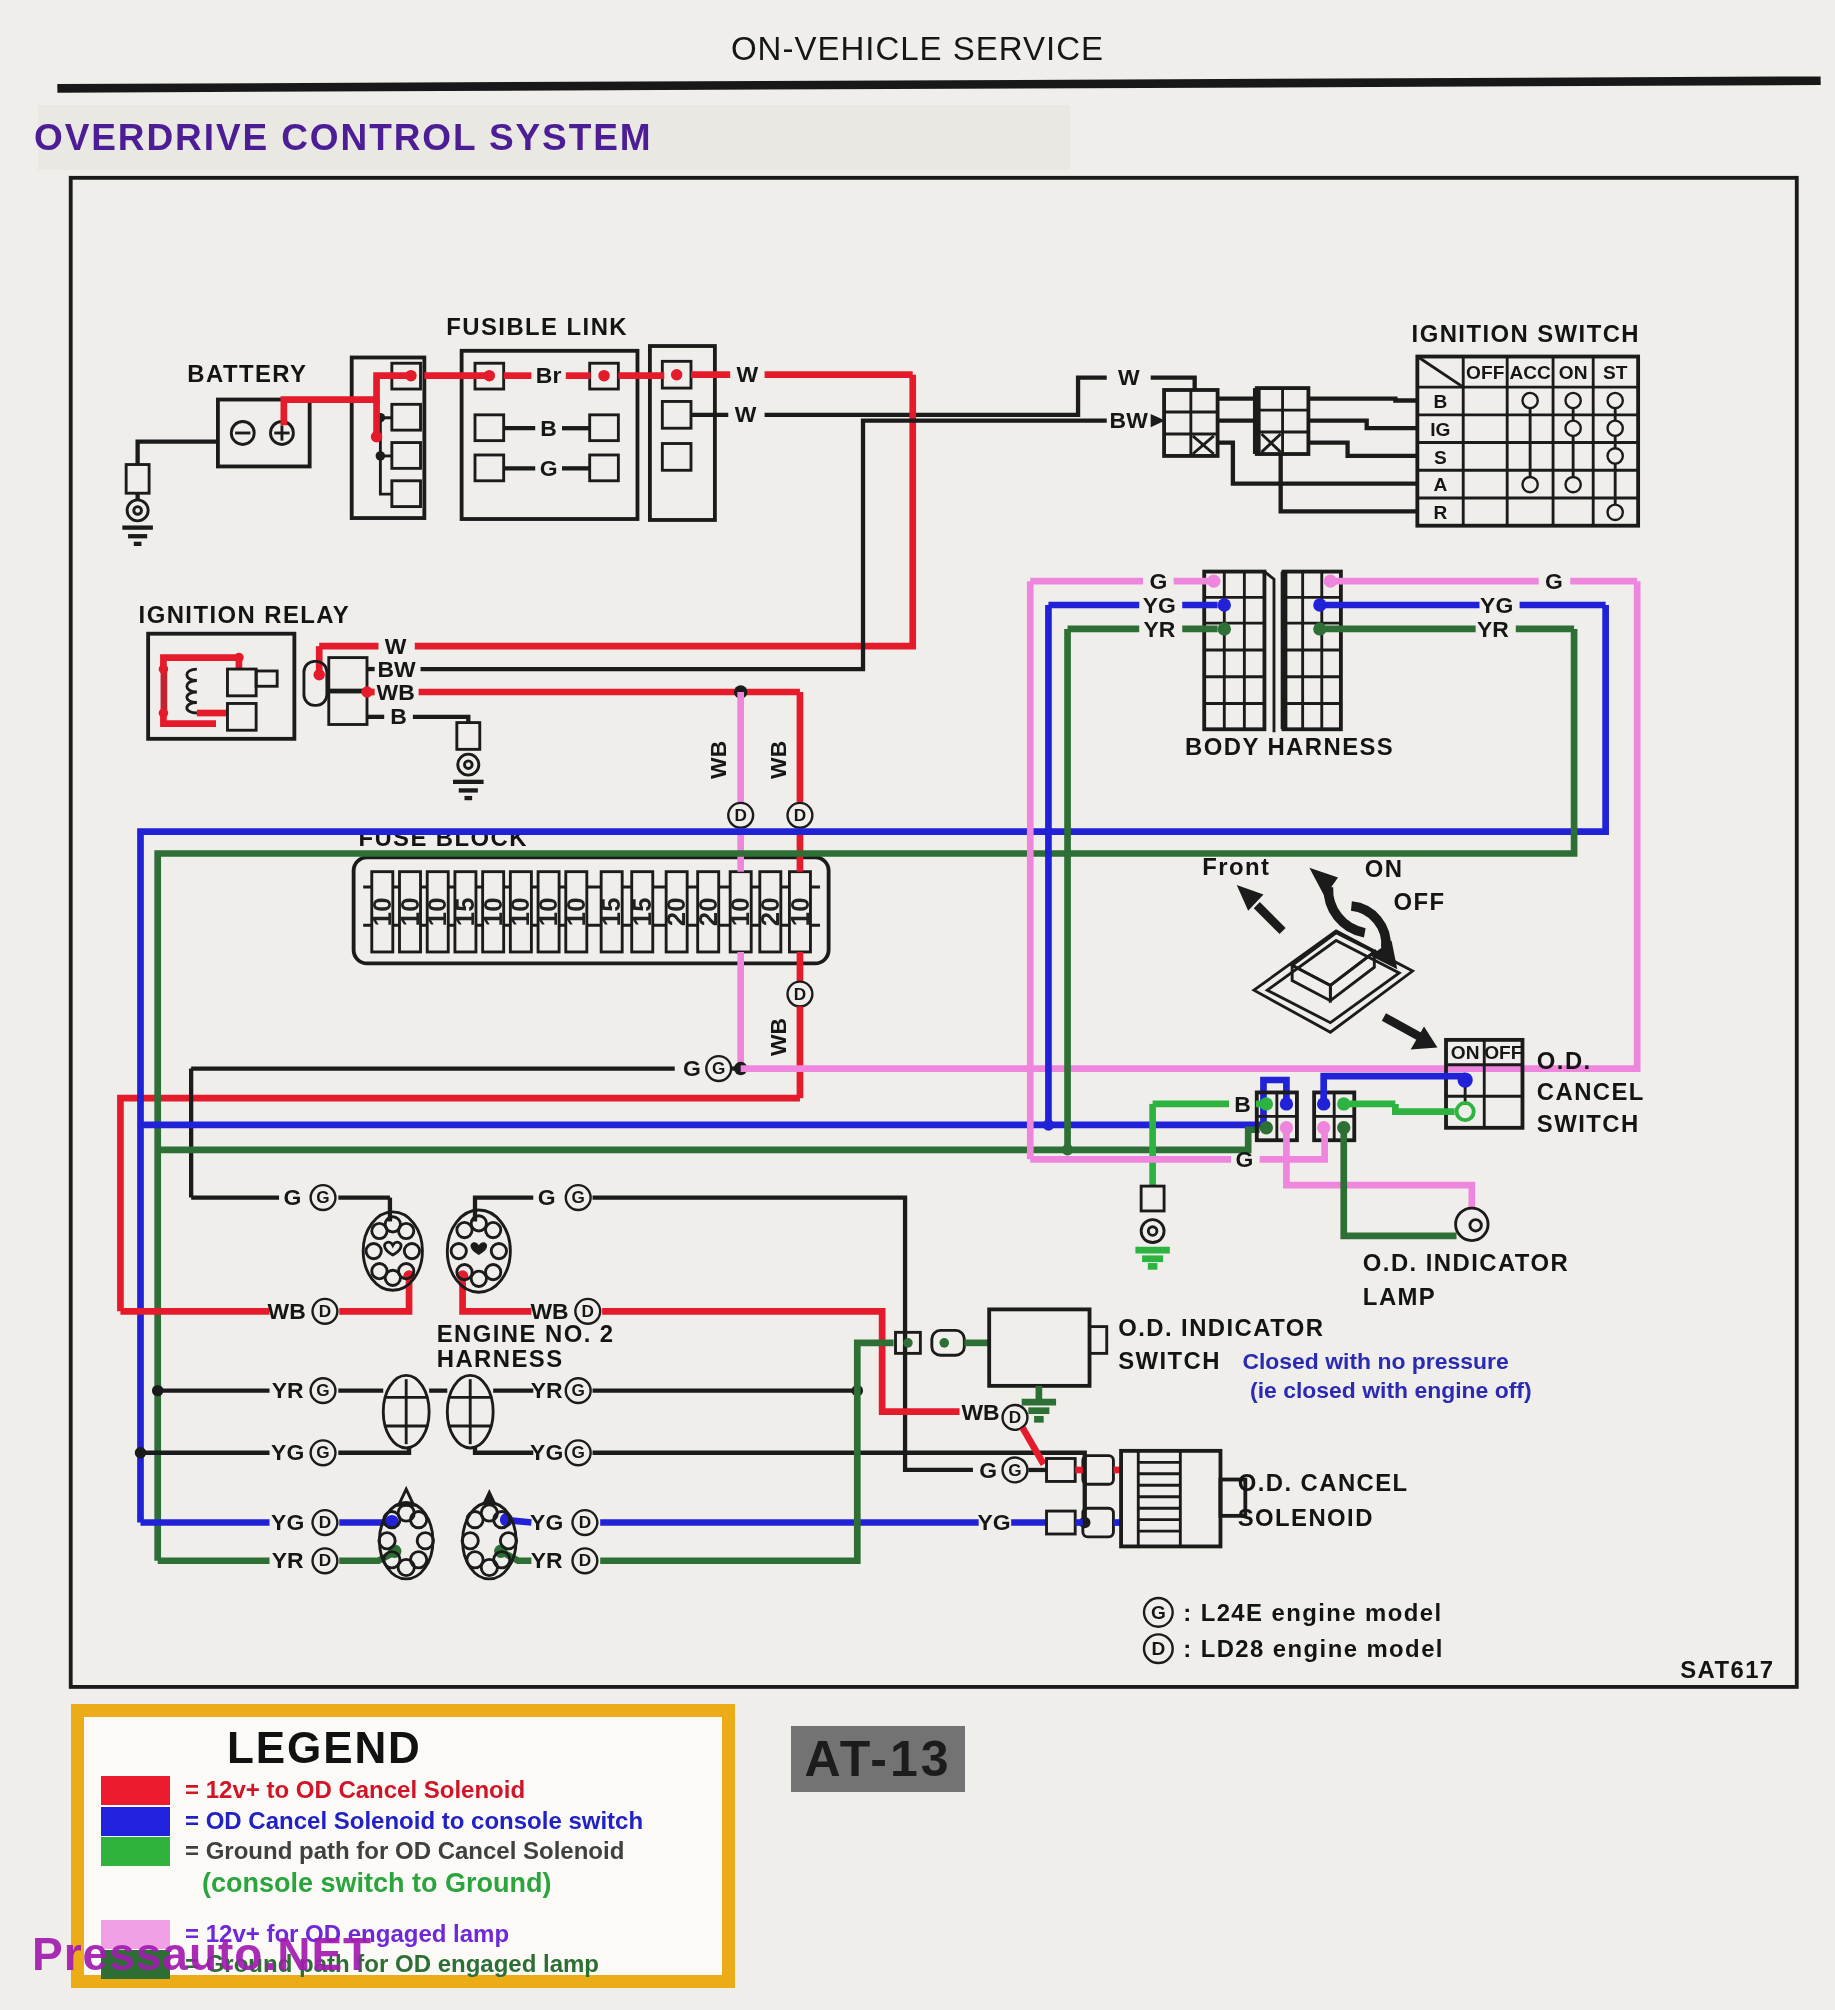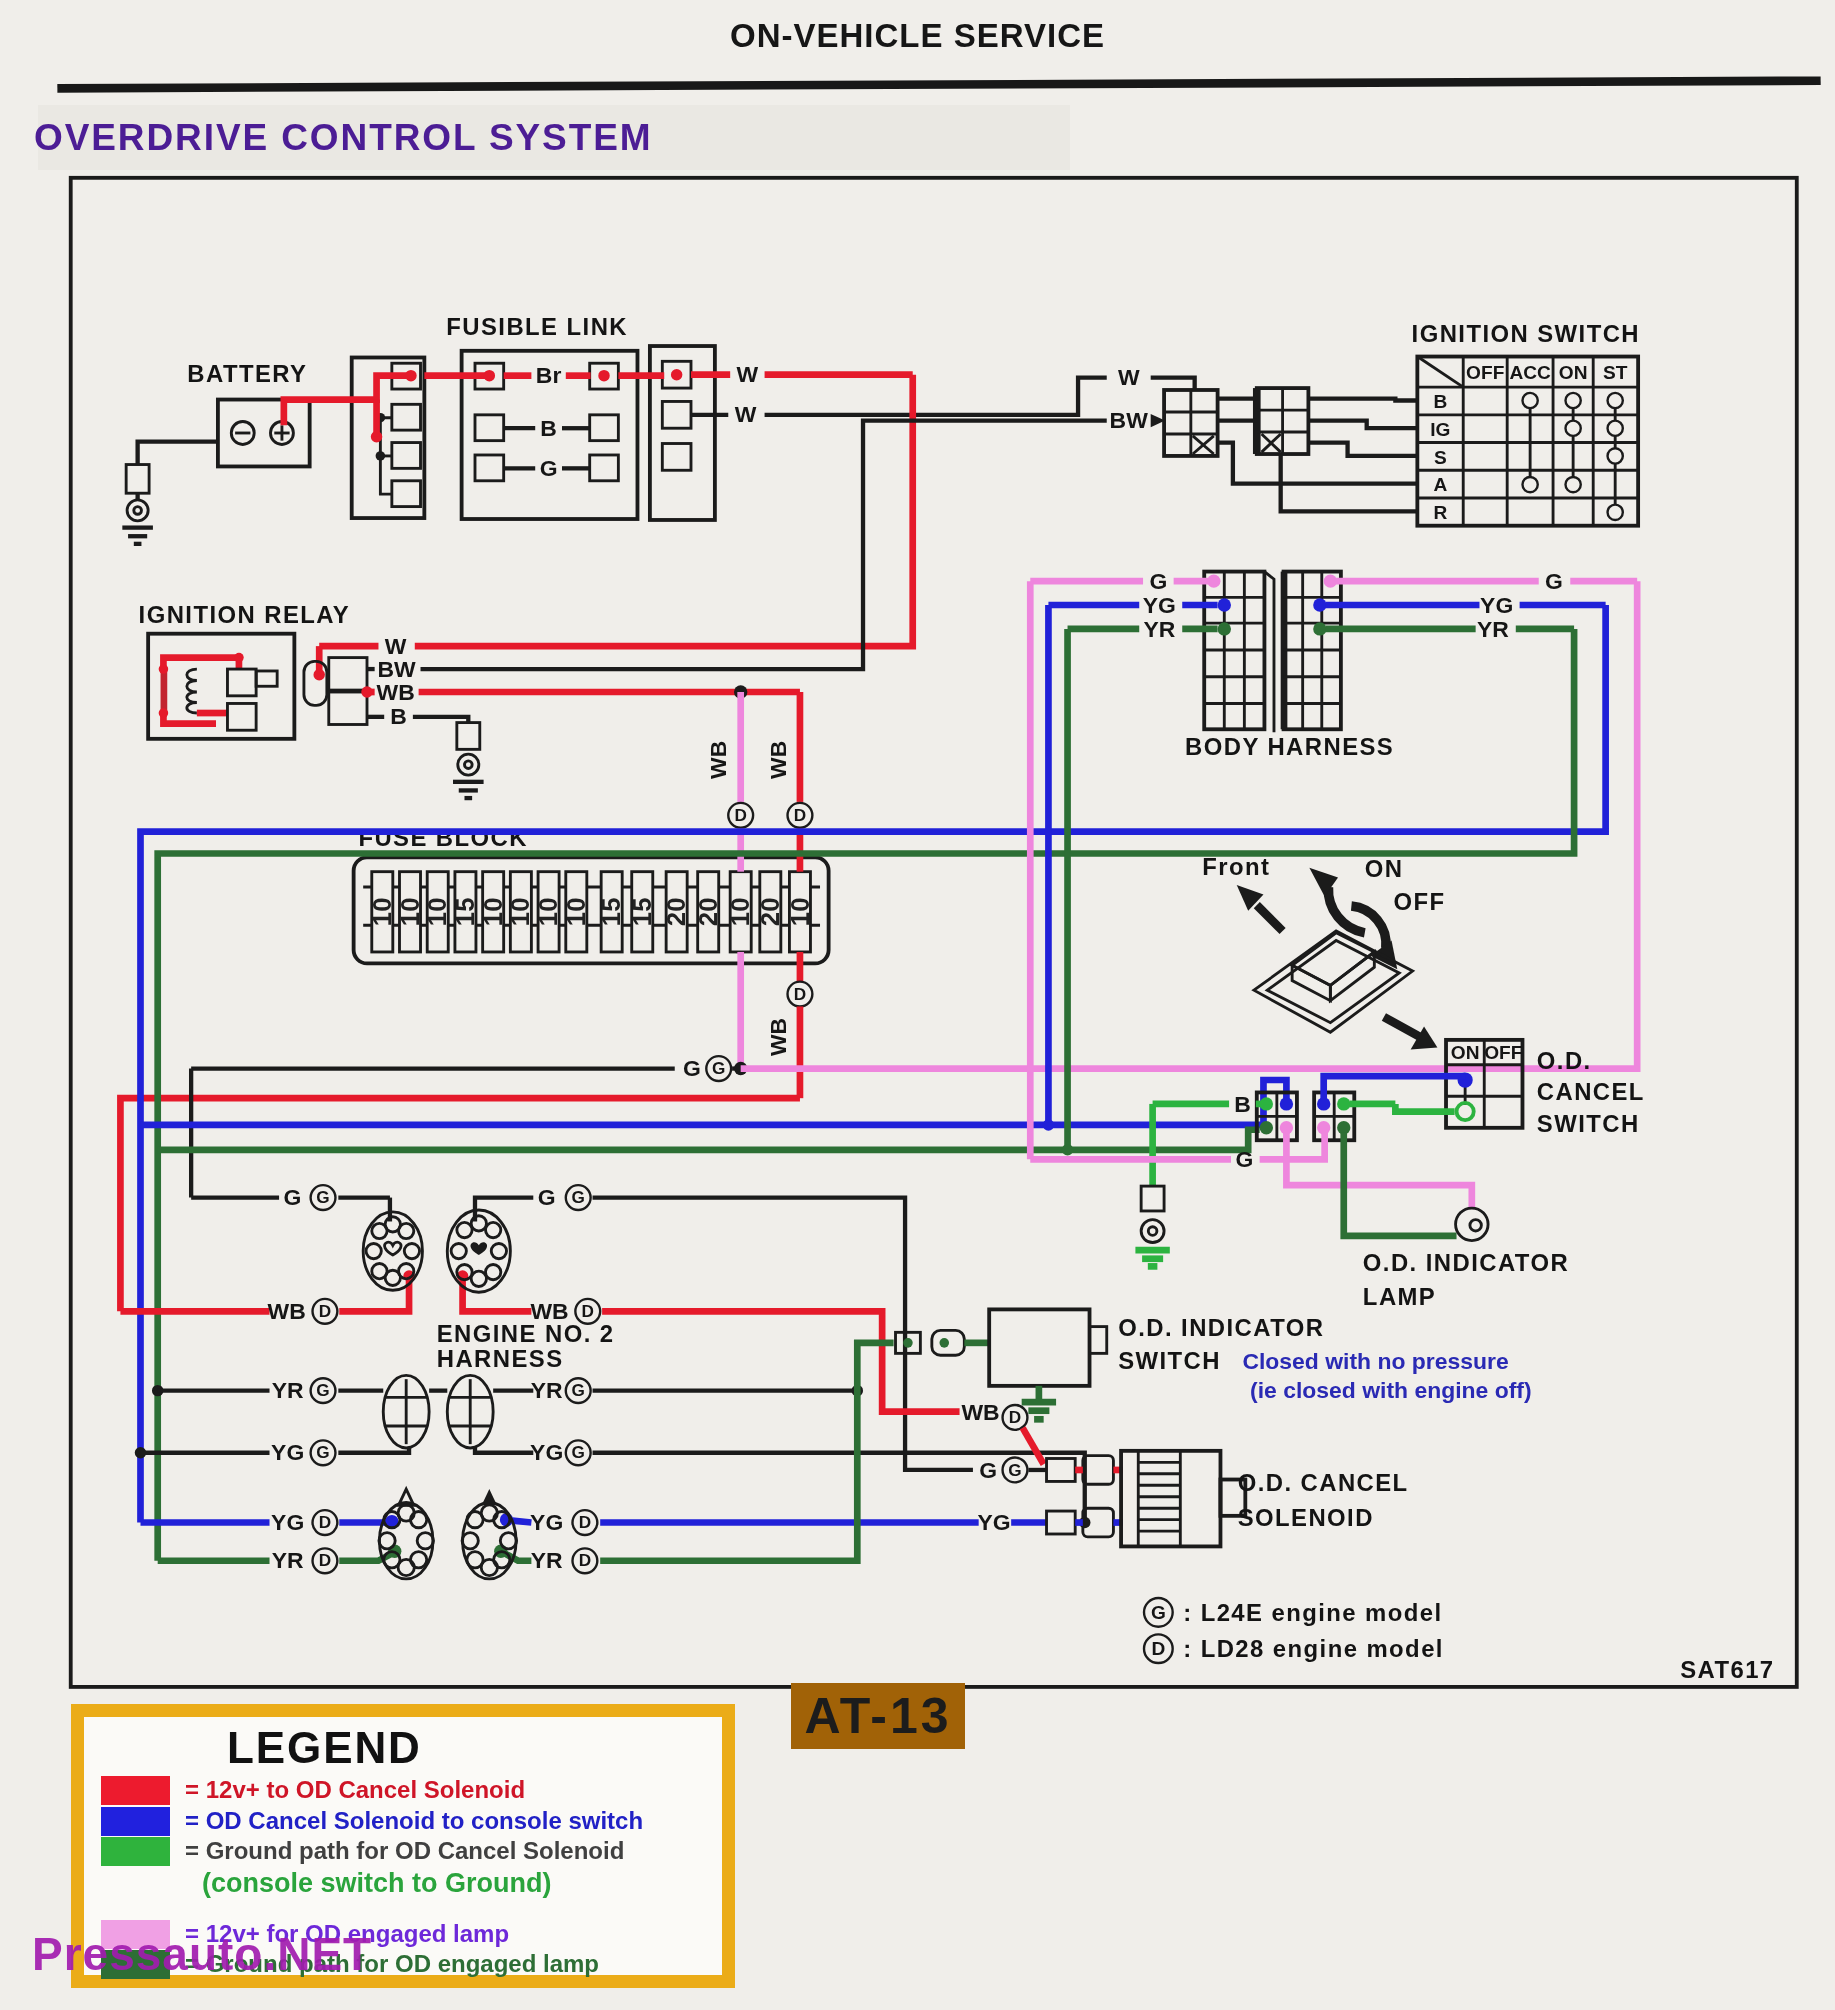--- a/index.html
+++ b/index.html
@@ -1,28 +1,28 @@
 <!DOCTYPE html>
 <html><head>
 <meta charset="utf-8">
 <style>
   html,body{margin:0;padding:0;}
   body{width:1835px;height:2010px;background:#eceae6;font-family:"Liberation Sans",sans-serif;position:relative;overflow:hidden;}
   .page{position:absolute;inset:0;background:#f0eeea;}
-  .hdr-title{position:absolute;left:0;top:17px;width:1835px;text-align:center;font-weight:bold;font-size:33px;letter-spacing:1px;color:#161616;}
+  .hdr-title{position:absolute;left:0;top:30px;width:1835px;text-align:center;font-weight:normal;font-size:33px;letter-spacing:1px;color:#161616;}
   .hdr-band{position:absolute;left:38px;top:105px;width:1032px;height:65px;background:#e6e3dd;opacity:.55;}
   .hdr-section{position:absolute;left:34px;top:117px;font-weight:bold;font-size:37px;letter-spacing:1.9px;color:#4c1d95;}
   .note{position:absolute;left:960px;top:201px;width:793px;font-weight:bold;font-size:25px;line-height:32.5px;color:#1a1a1a;}
   .legend-box{position:absolute;left:23px;top:1704px;width:638px;height:258px;background:#fbfaf7;border:13.4px solid #ebac18;margin-left:48px;}
   .legend-title{position:absolute;left:143px;top:5.7px;font-weight:bold;font-size:44px;letter-spacing:1.9px;color:#111;}
   .lg-row{position:absolute;left:17px;height:31px;}
   .lg-swatch{position:absolute;left:0;top:0;width:69px;height:29px;}
   .lg-text{position:absolute;left:84px;top:0;font-weight:bold;font-size:24px;white-space:nowrap;}
   .lg-text2{position:absolute;left:101px;font-weight:bold;font-size:27px;white-space:nowrap;}
-  .page-num{position:absolute;left:791px;top:1683px;background:#a16207;padding:3.8px 13.4px;font-weight:bold;font-size:50px;letter-spacing:2.9px;color:#1c1c1c;}
+  .page-num{position:absolute;left:791px;top:1726px;background:#737373;padding:3.8px 13.4px;font-weight:bold;font-size:50px;letter-spacing:2.9px;color:#1c1c1c;}
   .watermark{position:absolute;left:32px;top:1927px;font-weight:bold;font-size:46px;letter-spacing:1px;color:#a21caf;opacity:.92;}
   svg{position:absolute;left:0;top:0;}
   svg text{font-family:"Liberation Sans",sans-serif;}
   .comp{font-weight:bold;font-size:25px;letter-spacing:1.5px;fill:#141414;}
   .wl{font-weight:bold;font-size:24px;fill:#161616;text-anchor:middle;}
   .cl{font-weight:bold;font-size:18px;fill:#161616;text-anchor:middle;}
   .tb{font-weight:bold;font-size:20px;fill:#161616;text-anchor:middle;}
   .fuse-num{font-weight:bold;font-size:27px;fill:#222;text-anchor:middle;}
   .blue-note{font-weight:bold;font-size:24px;fill:#2a2ab4;}
   .kw{stroke:#1b1b1b;stroke-width:4.5;fill:none;}

